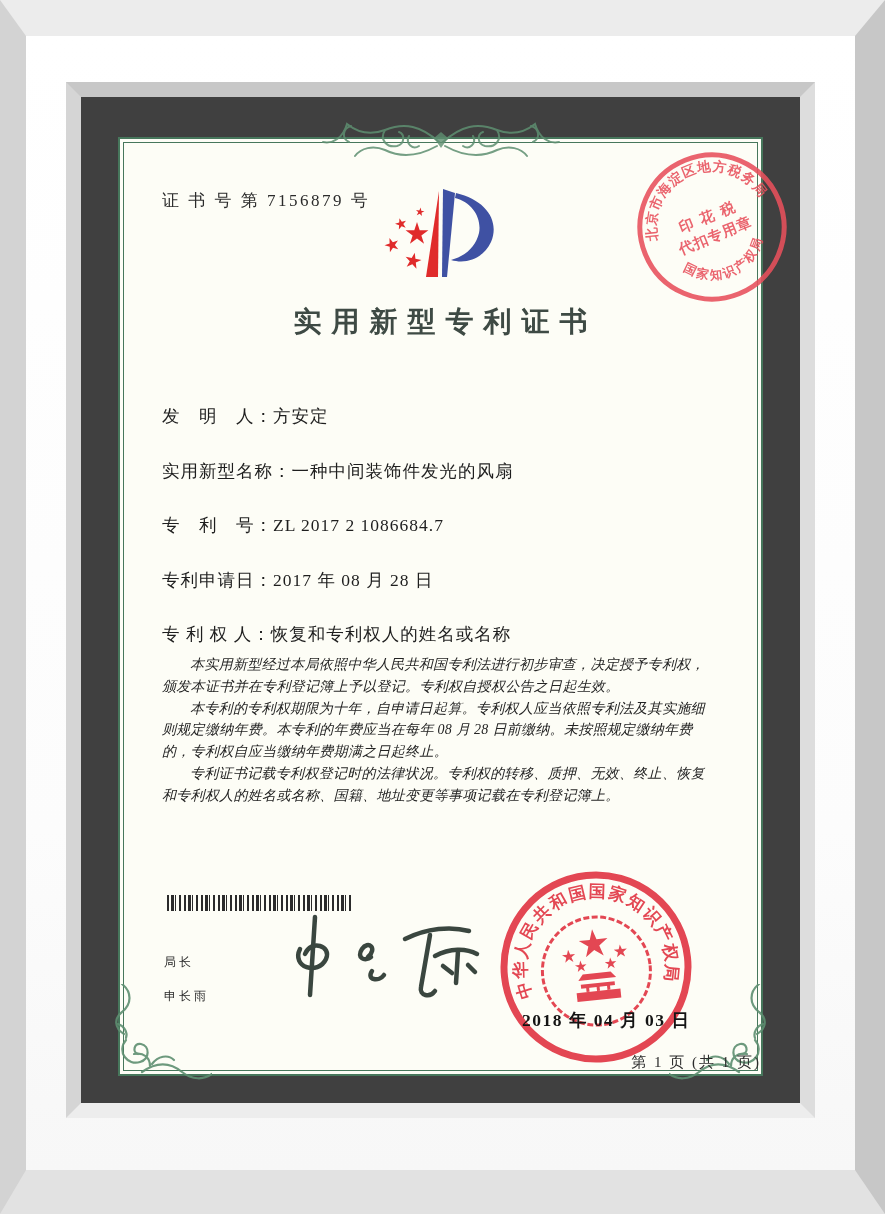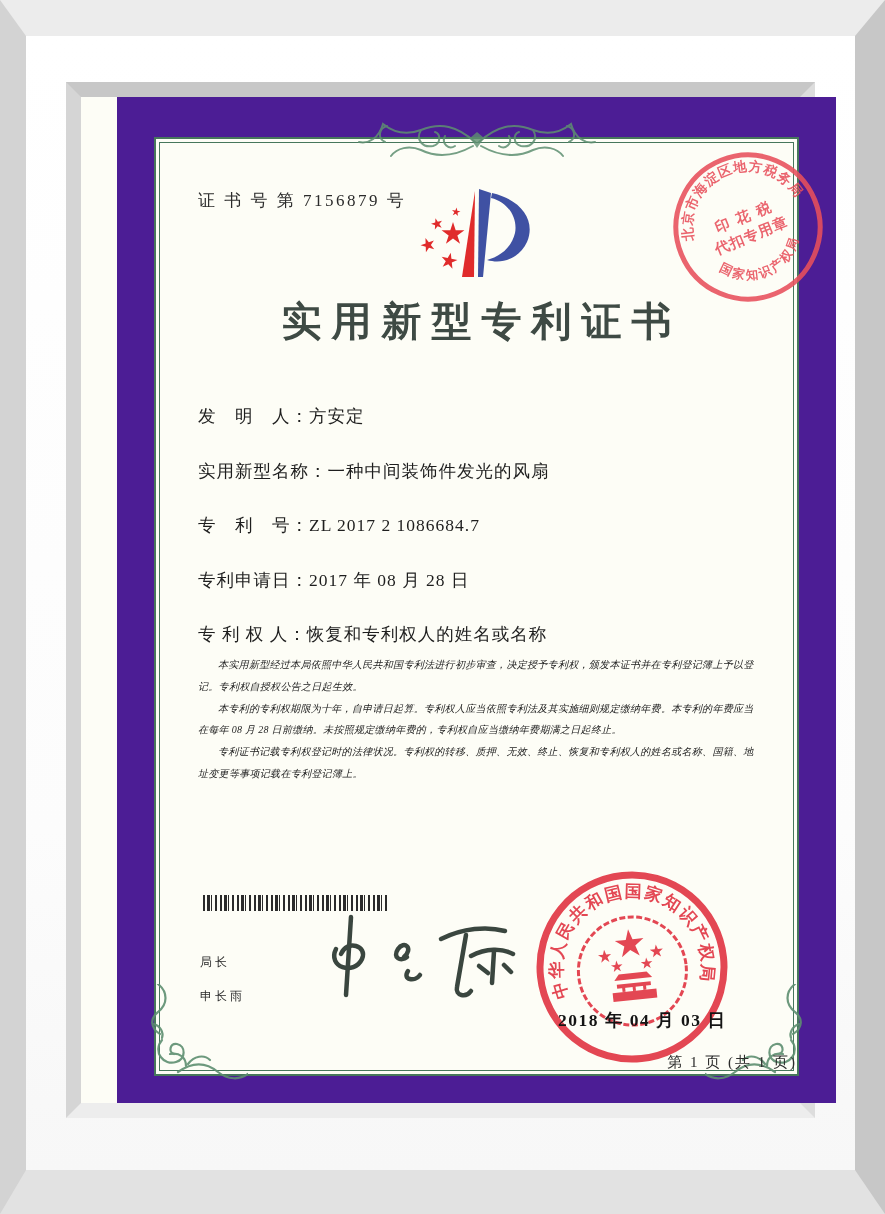--- a/index.html
+++ b/index.html
@@ -20,46 +20,46 @@
     background:linear-gradient(180deg,#ffffff 0%,#fcfcfc 70%,#f7f7f7 100%);
   }
   .frame-mat {
     width:100%; height:100%; box-sizing:border-box;
     border-style:solid; border-width:15px;
     border-color:#c7c7c7 #dddddd #ededed #d5d5d5;
     background:#fdfdf6;
   }
   .paper {
     width:100%; height:100%; box-sizing:border-box;
-    padding:40px 37px 27px 37px; background:#4c1d95;margin-left:36px;
+    padding:40px 37px 27px 37px; background:#404040;
   }
   
   .cert {
     position:relative; width:100%; height:100%; box-sizing:border-box;
     border:2px solid #47775c; padding:0 42px; background:#fdfdf6;
   }
   .cert::before {
     content:""; position:absolute; inset:3px;
     border:1px solid #47775c; pointer-events:none;
   }
   
   .cert-no { margin-top:50px; font-size:17px; line-height:23px; letter-spacing:2.5px; color:#2b2b2b; }
   .logo { position:absolute; top:46px; left:50%; transform:translateX(-50%); }
   .title {
-    margin:86px 0 0; text-align:center; font-size:40px; line-height:48px;
+    margin:86px 0 0; text-align:center; font-size:28px; line-height:48px;
     letter-spacing:10px; text-indent:10px; color:#3e4a44; font-weight:600;
   }
   .fields { margin-top:58px; }
   .field { height:54.5px; font-size:17.5px; line-height:24px; color:#1e1e1e; letter-spacing:1px; white-space:nowrap; }
   .field:last-child { height:auto; }
   .field .lbl { color:#1e1e1e; }
   .field .val { color:#1e1e1e; }
   .body-text { margin-top:8px; }
   .body-text p {
-    margin:0; font-size:10px; line-height:21.8px; text-indent:2em;
+    margin:0; font-size:14px; line-height:21.8px; text-indent:2em;
     letter-spacing:0.3px; color:#232323; font-style:italic;
   }
   .barcode {
     position:absolute; left:47px; top:756px; width:187px; height:16px;
     background:repeating-linear-gradient(90deg,
       #2b2b2b 0 2px, transparent 2px 4px,
       #2b2b2b 4px 7px, transparent 7px 8px,
       #2b2b2b 8px 9px, transparent 9px 12px,
       #2b2b2b 12px 14px, transparent 14px 17px);
   }

